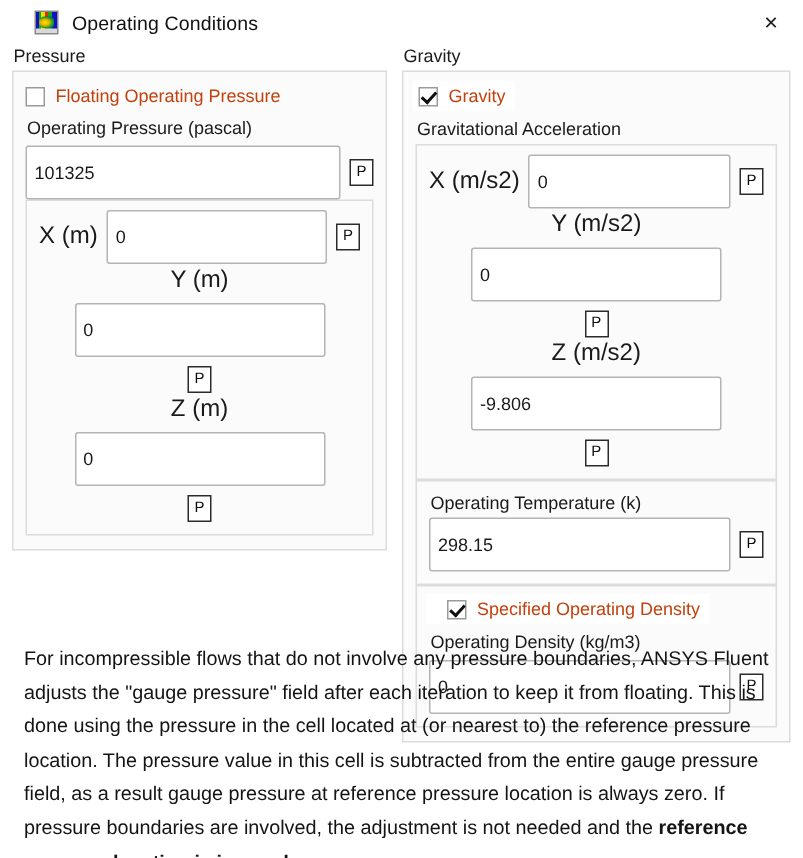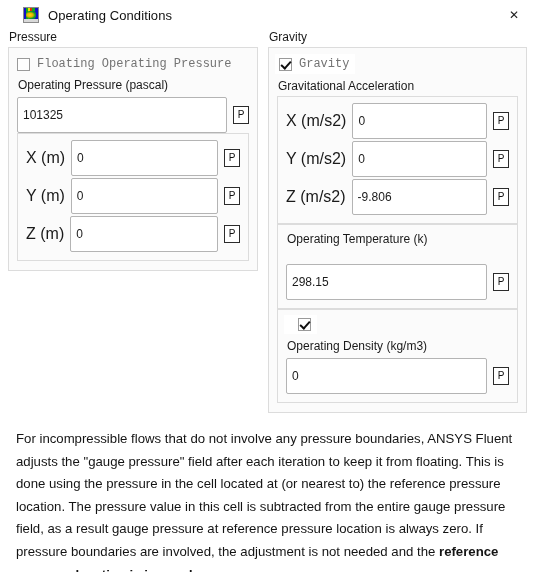--- a/index.html
+++ b/index.html
@@ -134,21 +134,21 @@
     content: "";
     position: absolute;
     left: 3px;
     top: 0px;
     width: 4px;
     height: 8px;
     border: solid #101010;
     border-width: 0 2px 2px 0;
     transform: rotate(42deg);
   }
-  .chk-label { font-size: 12px; color: #737373; white-space: nowrap; font-family: Liberation Mono, monospace; }
+  .chk-label { font-size: 12px; color: #c2410c; white-space: nowrap; }
 
   
   .field-label {
     font-size: 12px;
     color: #1a1a1a;
     padding: 5px 0 3px 1px;
     line-height: 14px;
   }
 
   
@@ -188,21 +188,21 @@
     border: 1px solid #2b2b2b;
     background: #ffffff;
     box-sizing: border-box;
     font-size: 10px;
     line-height: 16px;
     text-align: center;
     color: #0f0f0f;
     font-family: "Liberation Sans", sans-serif;
   }
 
-  .stack-row { margin-top: 2px; }
+  .stack-row { margin-top: 2px; flex-direction: column; }
 
   
   .description {
     position: absolute;
     left: 16px;
     right: 14px;
     top: 428px;
     font-size: 13.2px;
     line-height: 22.6px;
     color: #141414;
@@ -289,29 +289,30 @@
         <div class="input-row stack-row">
           <span class="row-label w-unit">Z (m/s2)</span>
           <input class="textbox" type="text" value="-9.806" style="">
           <span class="pbtn">P</span>
         </div>
 
       </div>
 
       <div class="subpanel">
         <div class="field-label" style="padding-top:1px;">Operating Temperature (k)</div>
-        <div class="input-row" style="margin-top:15px;">
+        <div class="input-row" style="margin-top:0;">
           <input class="textbox" type="text" value="298.15" style="">
           <span class="pbtn">P</span>
         </div>
       </div>
 
       <div class="subpanel">
         <div class="chk-row focused indent">
           <span class="checkbox checked"></span>
+          <span class="chk-label">Specified Operating Density</span>
         </div>
         <div class="field-label">Operating Density (kg/m3)</div>
         <div class="input-row" style="margin-top:2px;">
           <input class="textbox" type="text" value="0" style="">
           <span class="pbtn">P</span>
         </div>
       </div>
 
     </div>
   </div>

